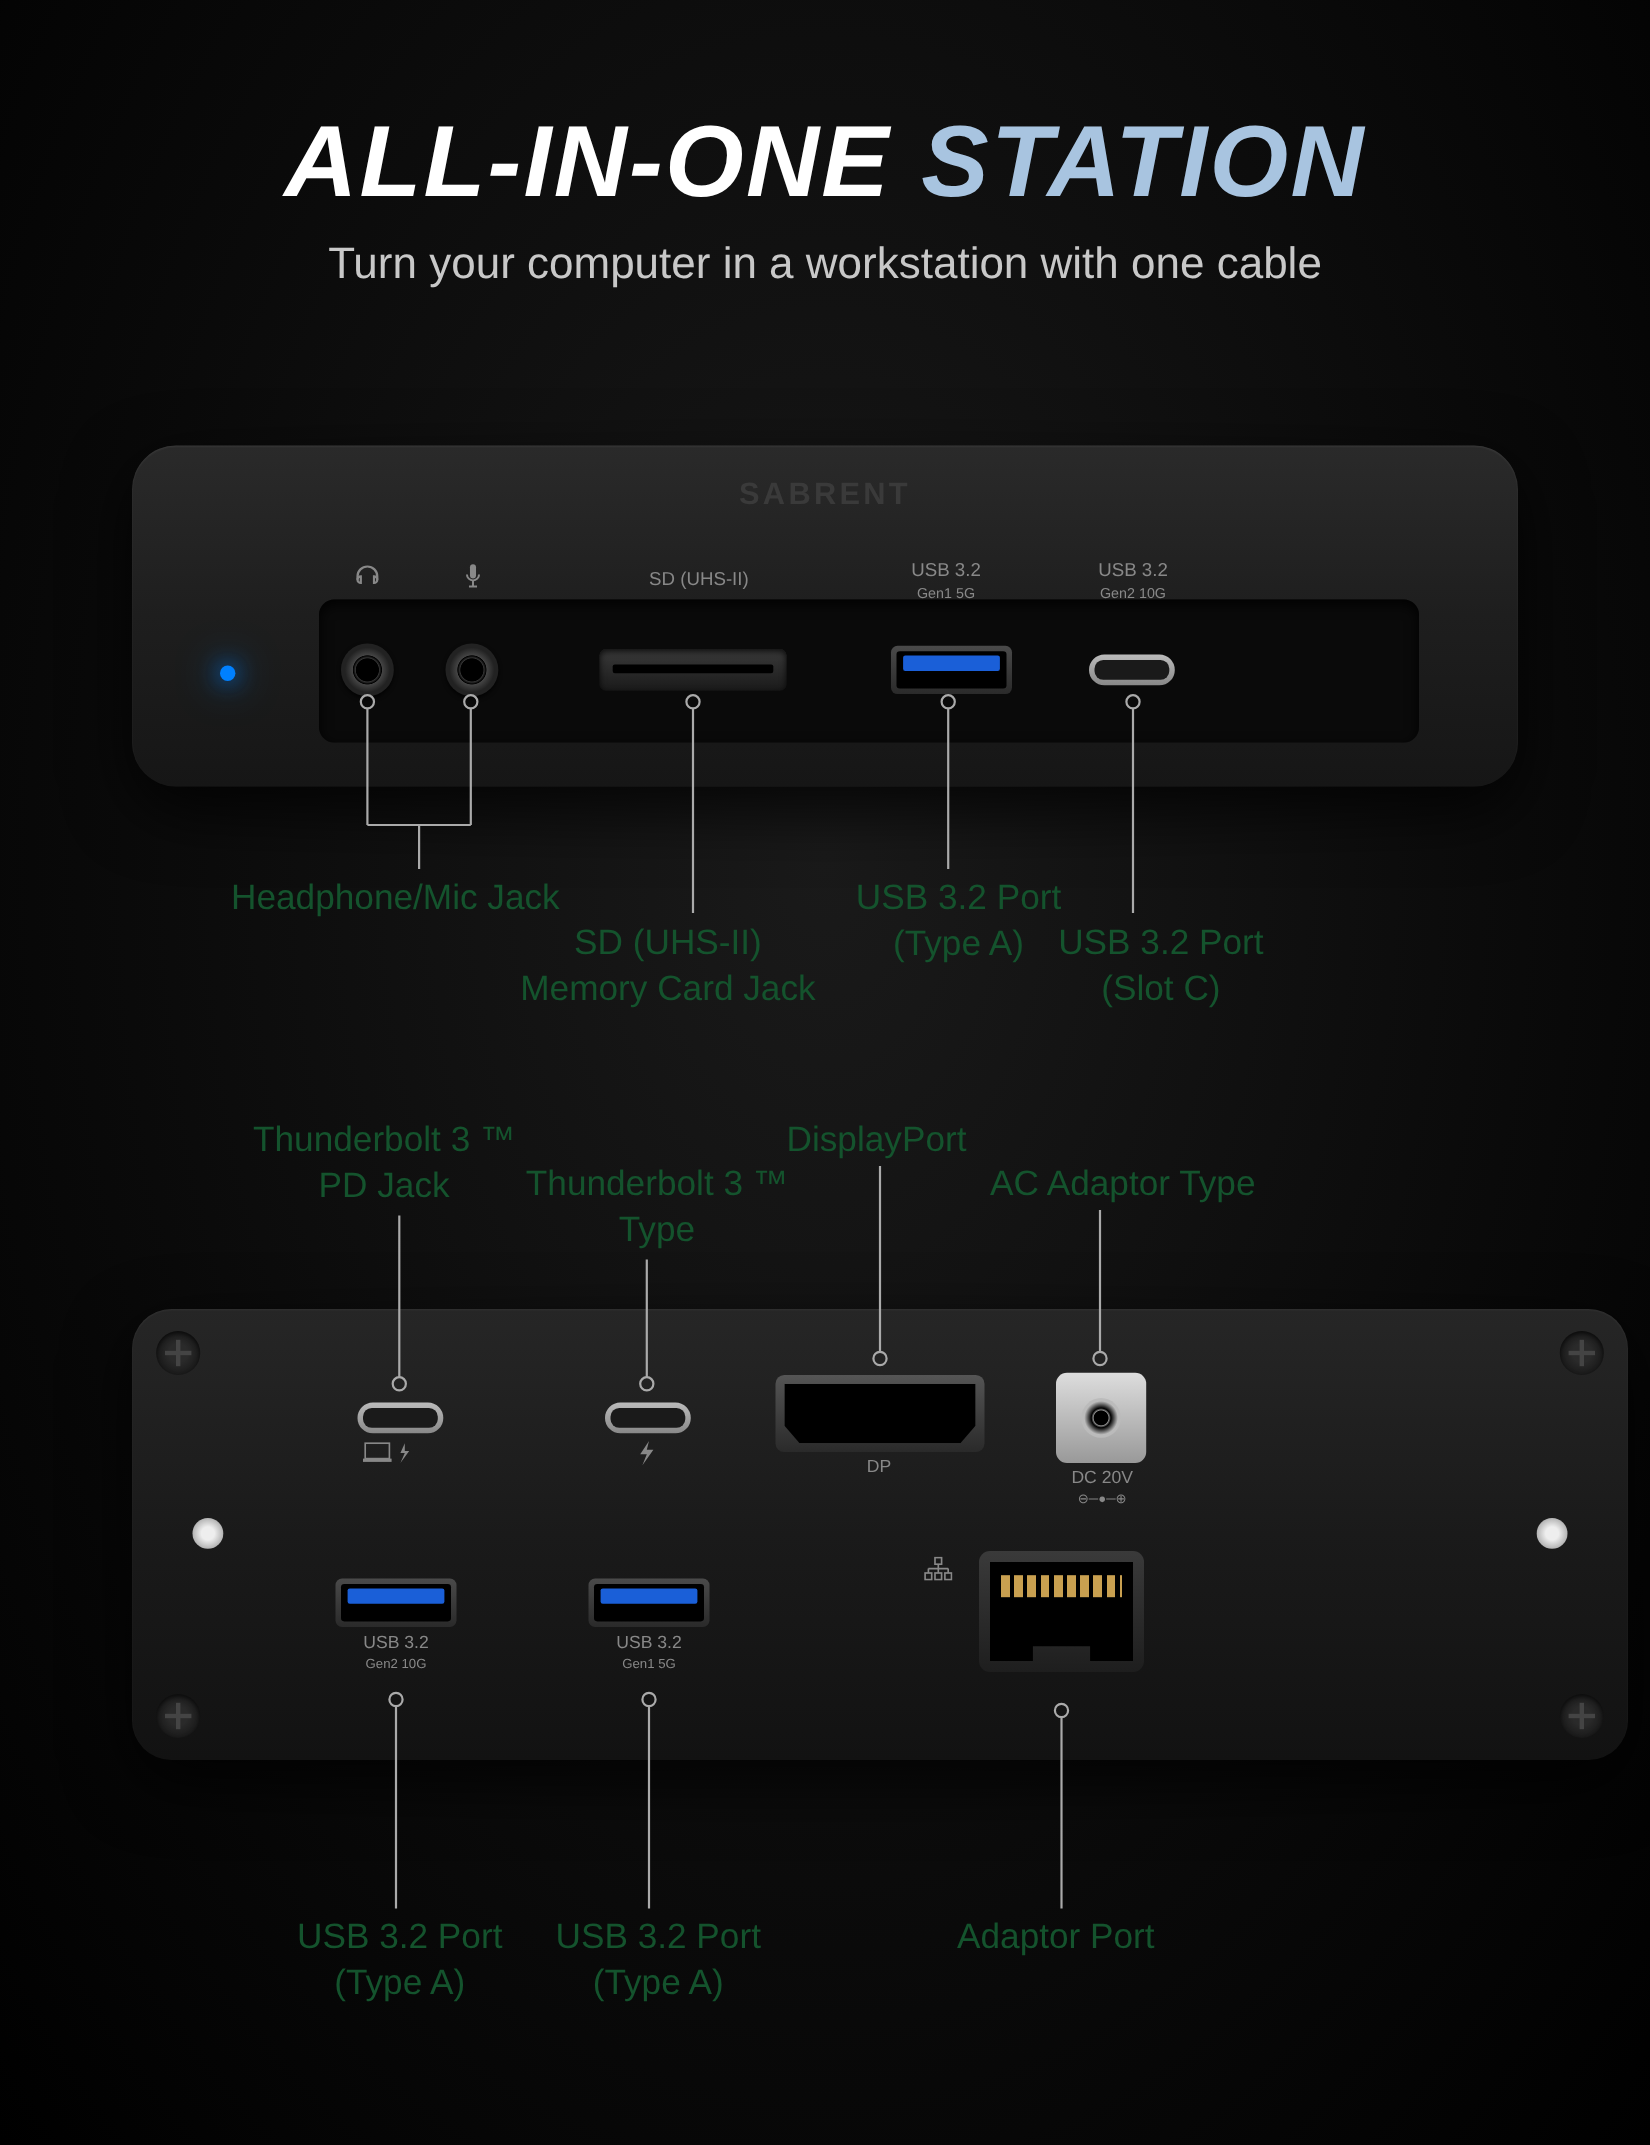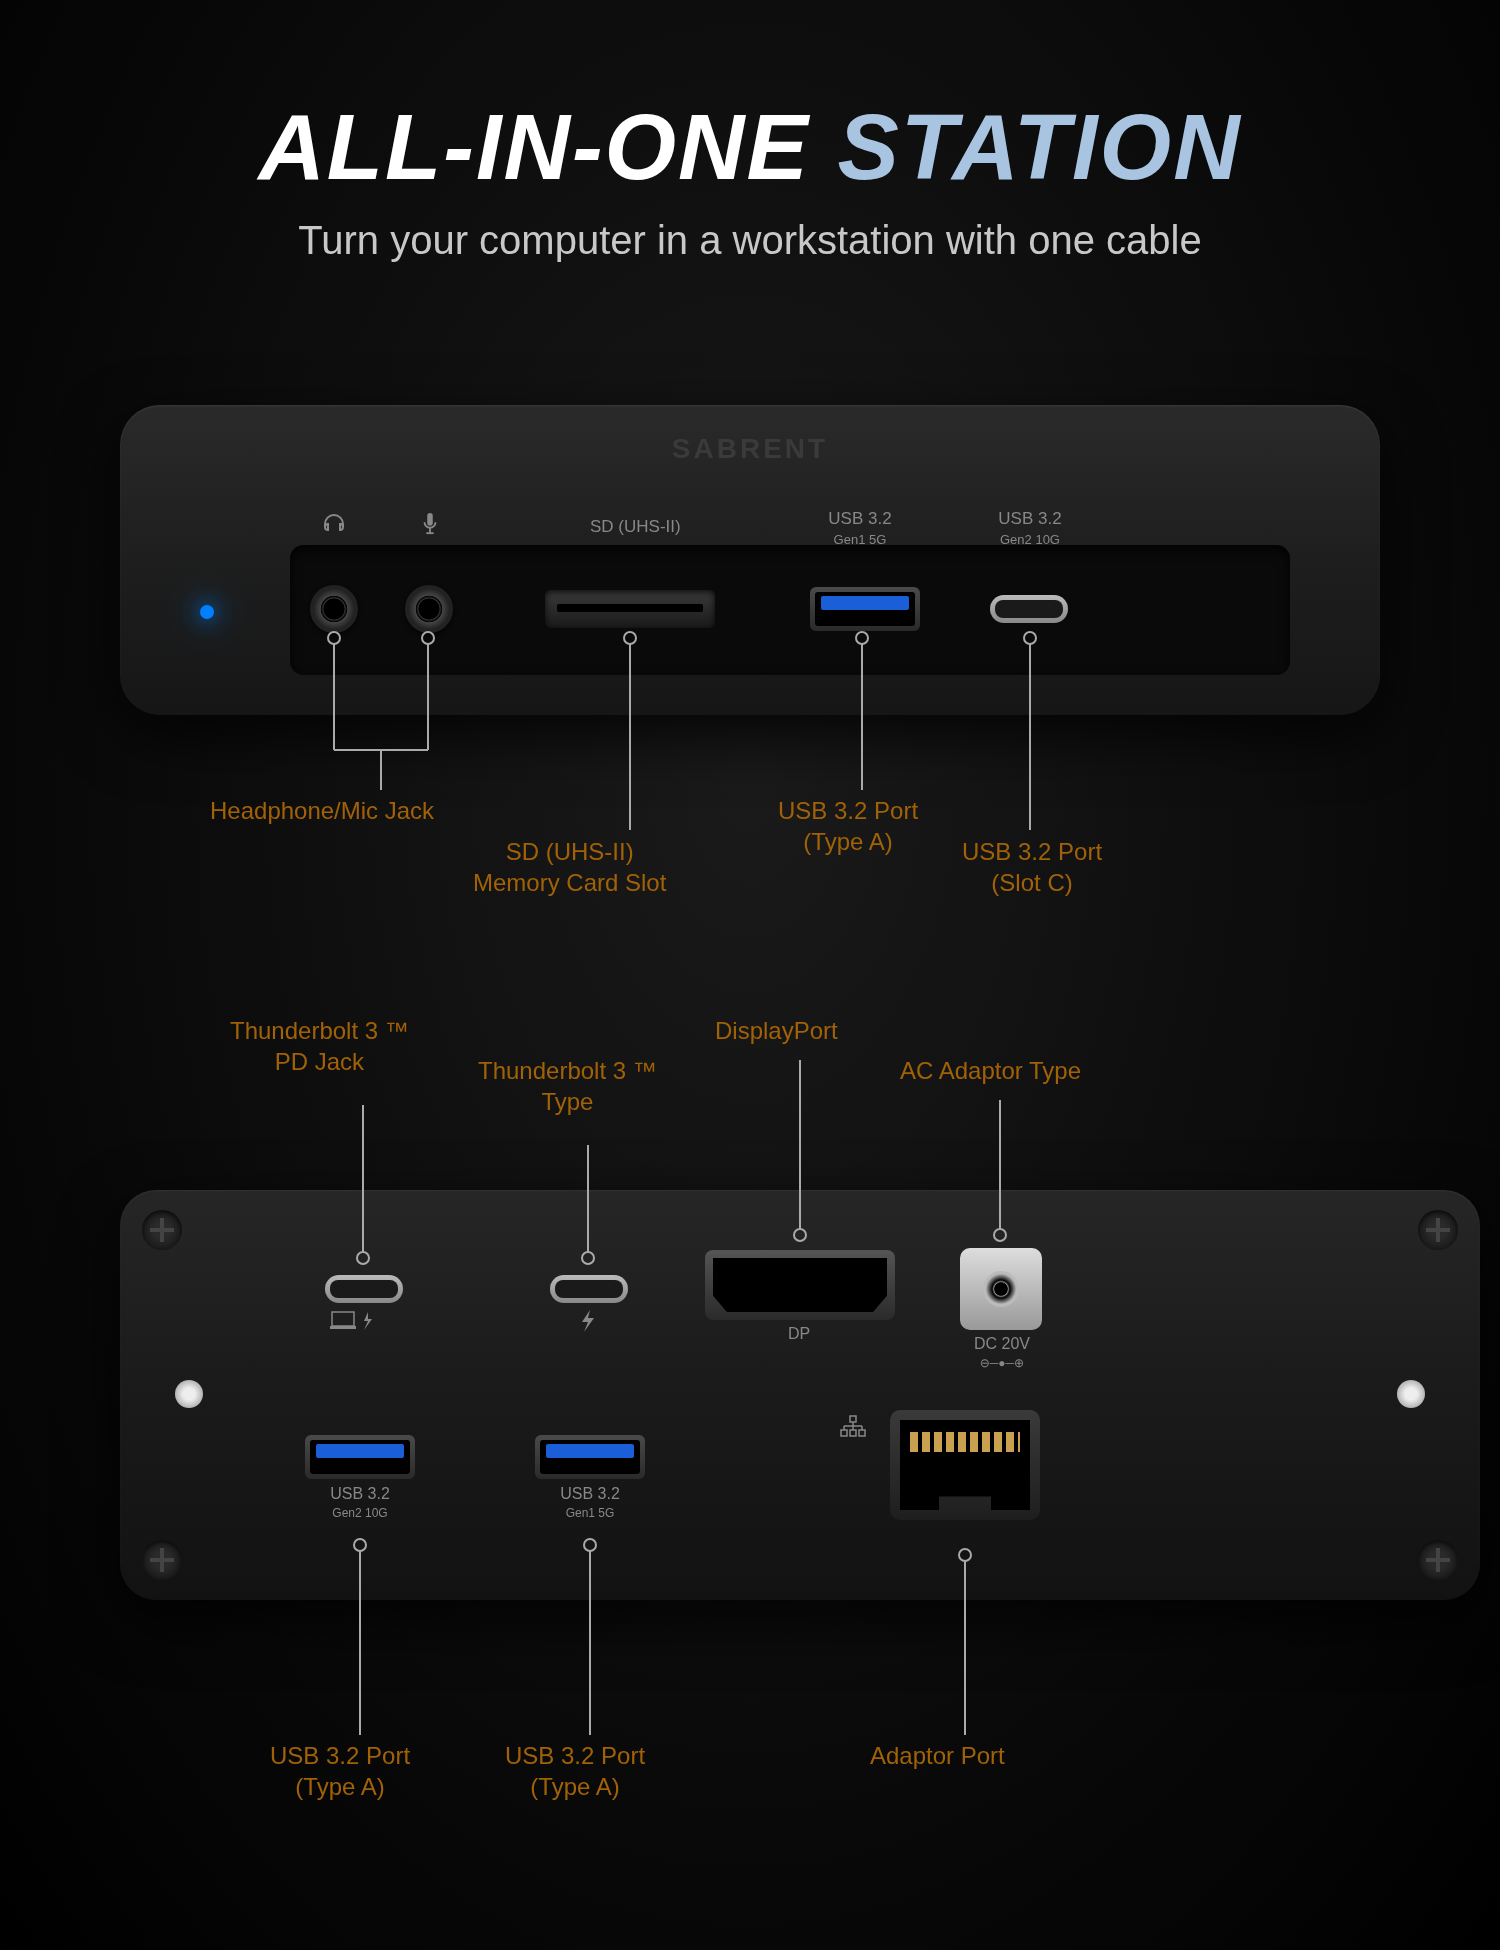--- a/index.html
+++ b/index.html
@@ -138,22 +138,22 @@
   }
   .headphone-icon, .mic-icon {
     position: absolute;
     color: #888;
     font-size: 22px;
   }
 
   
   .callout {
     position: absolute;
-    color: #a16207;
-    font-size: 24px;
+    color: #14532d;
+    font-size: 32px;
     text-align: center;
     line-height: 1.3;
   }
   svg.lines {
     position: absolute;
     top: 0;
     left: 0;
     width: 1500px;
     height: 1950px;
     pointer-events: none;
@@ -312,21 +312,21 @@
     <div class="usb-a" style="top:42px;left:520px">
         <div class="usb-a-inner"></div>
       </div>
     <div class="usb-c" style="top:50px;left:700px"></div>
   </div>
 </div>
 
 <div class="callout" style="top:795px;left:210px">Headphone/Mic Jack</div>
 <div class="callout" style="top:836px;left:473px">
   <span>SD (UHS-II)</span><br>
-  <span>Memory Card Slot</span>
+  <span>Memory Card Jack</span>
 </div>
 <div class="callout" style="top:795px;left:778px">
   <span>USB 3.2 Port</span><br>
   <span>(Type A)</span>
 </div>
 <div class="callout" style="top:836px;left:962px">
   <span>USB 3.2 Port</span><br>
   <span>(Slot C)</span>
 </div>
 

